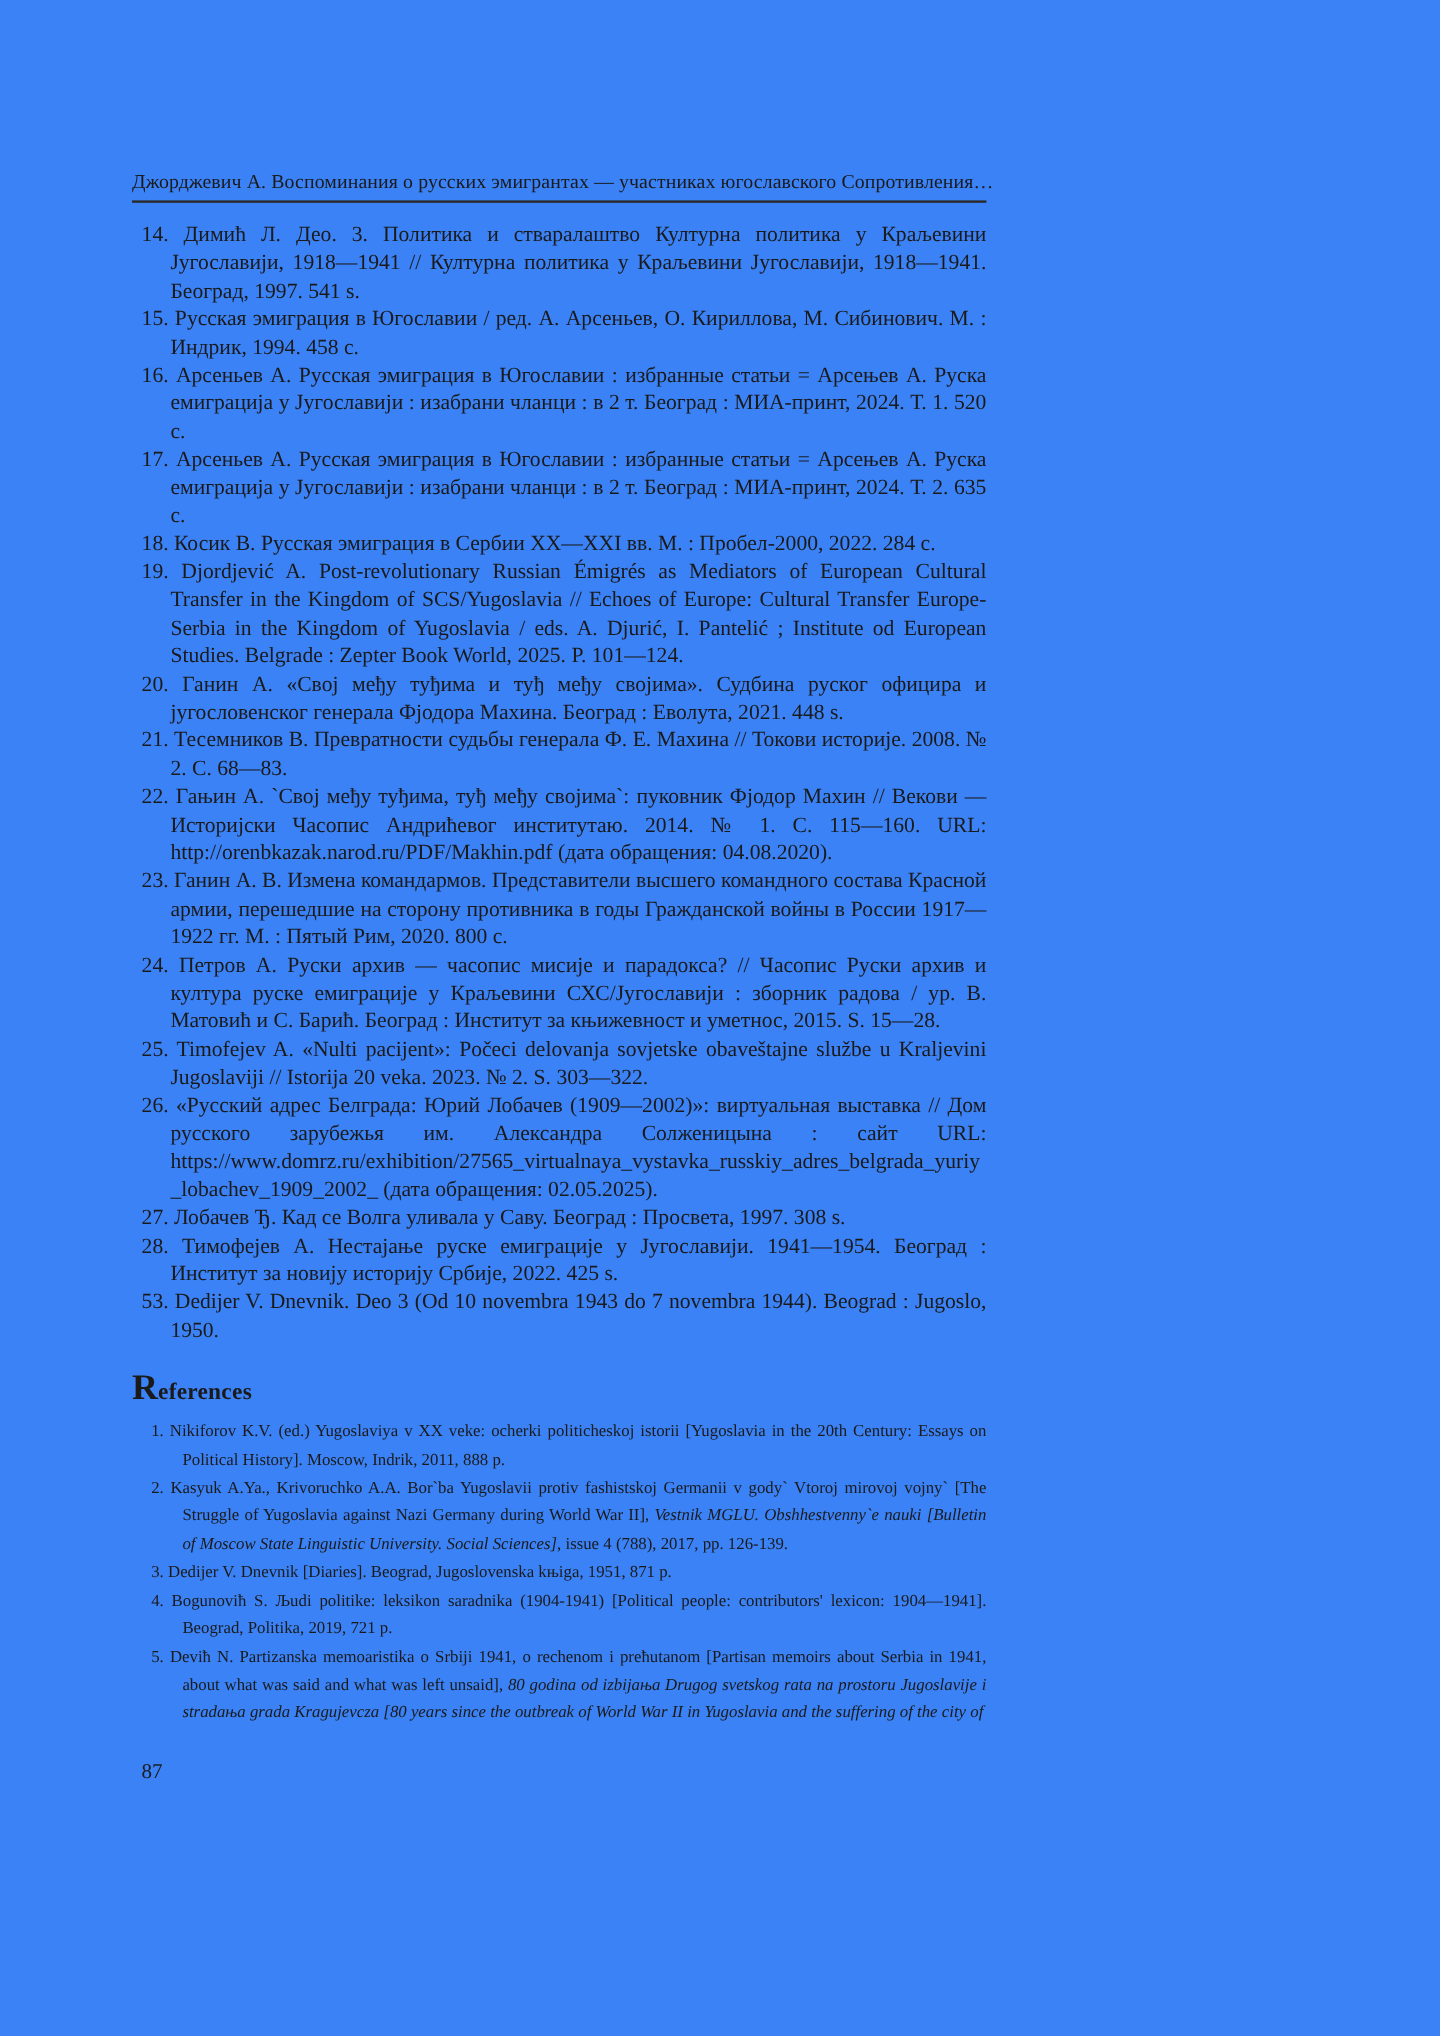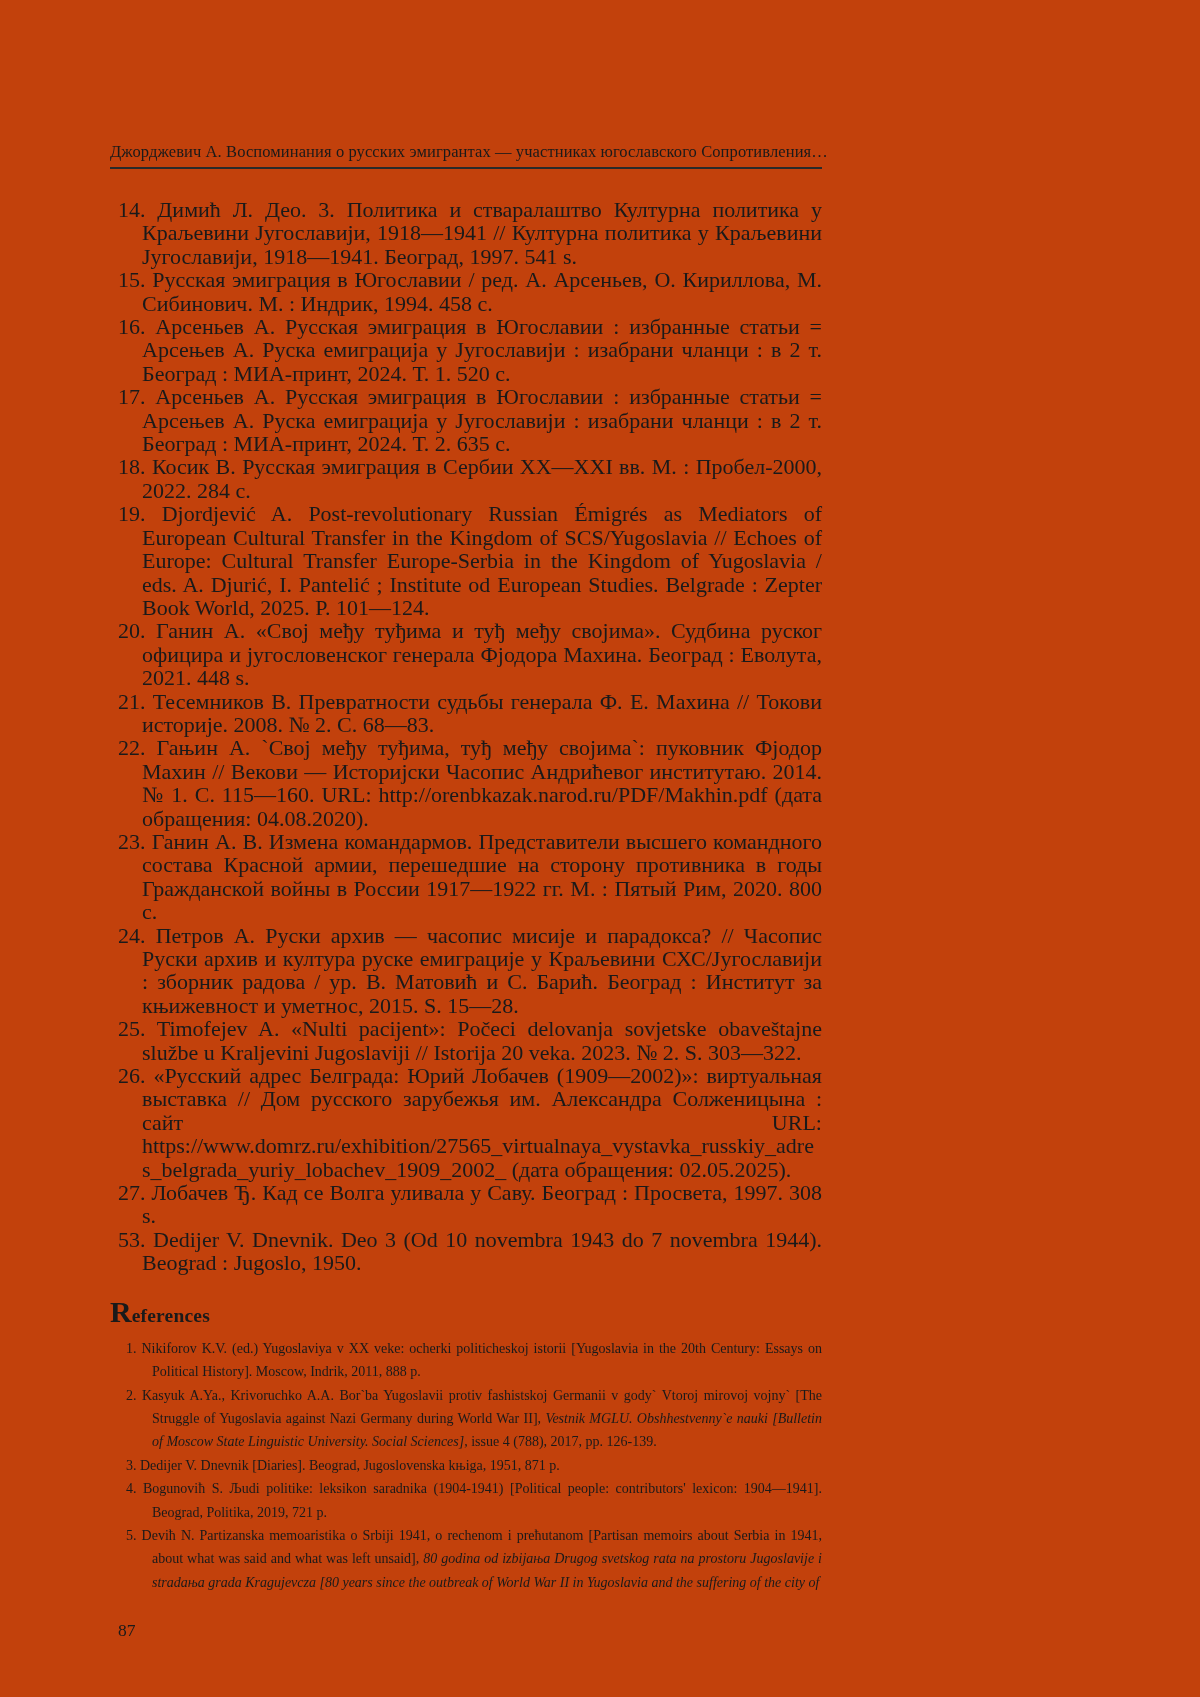--- a/index.html
+++ b/index.html
@@ -1,34 +1,34 @@
 <!DOCTYPE html>
 <html><head>
 <meta charset="utf-8">
 <style>
   html,body{margin:0;padding:0;background:#e9e9e9;}
   .page{
     position:relative;
     width:1200px;height:1697px;
     margin:0 auto;
-    background:#c2410c;
+    background:#3b82f6;
     color:#1a1a1a;
     font-family:"Liberation Serif", serif;
     overflow:hidden;
   }
   .content{position:absolute;left:118px;top:142px;width:704px;}
   .running-head{
     margin-left:-8px;width:712px;
     font-size:16.5px;line-height:20px;
     padding-bottom:5px;
     border-bottom:2px solid #2a2a2a;
     white-space:nowrap;
     letter-spacing:0.1px;
   }
-  .bib{margin-top:29px;font-size:22px;line-height:23.4px;text-align:justify;}
+  .bib{margin-top:15px;font-size:18px;line-height:23.4px;text-align:justify;}
   .bib-item{padding-left:24px;text-indent:-24px;overflow-wrap:anywhere;}
   .num{display:inline;}
   .refs-heading{margin:22px 0 6px -8px;font-weight:bold;line-height:30px;}
   .refs-heading .cap{font-size:30px;}
   .refs-heading .rest{font-size:19.5px;letter-spacing:0.2px;}
   .ref-list{font-size:14px;line-height:23.4px;text-align:justify;}
   .ref-item{padding-left:26px;text-indent:-26px;margin-left:8px;overflow-wrap:anywhere;}
   .italic{font-style:italic;}
   .url{color:inherit;text-decoration:none;}
   .page-num{margin-top:26px;text-align:left;font-size:17.5px;}
@@ -51,20 +51,21 @@
       <div class="bib-item"><span class="num">18.</span> <span>Косик В. Русская эмиграция в Сербии XX—XXI вв. М. : Пробел-2000, 2022. 284 с.</span></div>
       <div class="bib-item"><span class="num">19.</span> <span>Djordjević A. Post-revolutionary Russian Émigrés as Mediators of European Cultural Transfer in the Kingdom of SCS/Yugoslavia // Echoes of Europe: Cultural Transfer Europe-Serbia in the Kingdom of Yugoslavia / eds. A. Djurić, I. Pantelić ; Institute od European Studies. Belgrade : Zepter Book World, 2025. P. 101—124.</span></div>
       <div class="bib-item"><span class="num">20.</span> <span>Ганин А. «Свој међу туђима и туђ међу својима». Судбина руског официра и југословенског генерала Фјодора Махина. Београд : Еволута, 2021. 448 s.</span></div>
       <div class="bib-item"><span class="num">21.</span> <span>Тесемников В. Превратности судьбы генерала Ф. Е. Махина // Токови историје. 2008. № 2. С. 68—83.</span></div>
       <div class="bib-item"><span class="num">22.</span> <span>Гањин А. `Свој међу туђима, туђ међу својима`: пуковник Фјодор Махин // Векови — Историјски Часопис Андрићевог институтаю. 2014. № 1. С. 115—160. URL: </span><span class="url">http://orenbkazak.narod.ru/PDF/Makhin.pdf</span><span> (дата обращения: 04.08.2020).</span></div>
       <div class="bib-item"><span class="num">23.</span> <span>Ганин А. В. Измена командармов. Представители высшего командного состава Красной армии, перешедшие на сторону противника в годы Гражданской войны в России 1917—1922 гг. М. : Пятый Рим, 2020. 800 с.</span></div>
       <div class="bib-item"><span class="num">24.</span> <span>Петров А. Руски архив — часопис мисије и парадокса? // Часопис Руски архив и култура руске емиграције у Краљевини СХС/Југославији : зборник радова / ур. В. Матовић и С. Барић. Београд : Институт за књижевност и уметнос, 2015. S. 15—28.</span></div>
       <div class="bib-item"><span class="num">25.</span> <span>Timofejev A. «Nulti pacijent»: Počeci delovanja sovjetske obaveštajne službe u Kraljevini Jugoslaviji // Istorija 20 veka. 2023. № 2. S. 303—322.</span></div>
       <div class="bib-item"><span class="num">26.</span> <span>«Русский адрес Белграда: Юрий Лобачев (1909—2002)»: виртуальная выставка // Дом русского зарубежья им. Александра Солженицына : сайт URL: </span><span class="url">https://www.domrz.ru/exhibition/27565_virtualnaya_vystavka_russkiy_adres_belgrada_yuriy_lobachev_1909_2002_</span><span> (дата обращения: 02.05.2025).</span></div>
       <div class="bib-item"><span class="num">27.</span> <span>Лобачев Ђ. Кад се Волга уливала у Саву. Београд : Просвета, 1997. 308 s.</span></div>
+      <div class="bib-item"><span class="num">28.</span> <span>Тимофејев А. Нестајање руске емиграције у Југославији. 1941—1954. Београд : Институт за новију историју Србије, 2022. 425 s.</span></div>
       <div class="bib-item"><span class="num">53.</span> <span>Dedijer V. Dnevnik. Deo 3 (Od 10 novembra 1943 do 7 novembra 1944). Beograd : Jugoslo, 1950.</span></div>
     </section>
 
     <h2 class="refs-heading"><span class="cap">R</span><span class="rest">eferences</span></h2>
 
     <section class="ref-list">
       <div class="ref-item"><span class="num">1.</span> <span>Nikiforov K.V. (ed.) Yugoslaviya v XX veke: ocherki politicheskoj istorii [Yugoslavia in the 20th Century: Essays on Political History]. Moscow, Indrik, 2011, 888 p.</span><span class="italic"></span><span></span></div>
       <div class="ref-item"><span class="num">2.</span> <span>Kasyuk A.Ya., Krivoruchko A.A. Bor`ba Yugoslavii protiv fashistskoj Germanii v gody` Vtoroj mirovoj vojny` [The Struggle of Yugoslavia against Nazi Germany during World War II], </span><span class="italic">Vestnik MGLU. Obshhestvenny`e nauki [Bulletin of Moscow State Linguistic University. Social Sciences]</span><span>, issue 4 (788), 2017, pp. 126-139.</span></div>
       <div class="ref-item"><span class="num">3.</span> <span>Dedijer V. Dnevnik [Diaries]. Beograd, Jugoslovenska kњiga, 1951, 871 p.</span><span class="italic"></span><span></span></div>
       <div class="ref-item"><span class="num">4.</span> <span>Bogunoviћ S. Љudi politike: leksikon saradnika (1904-1941) [Political people: contributors' lexicon: 1904—1941]. Beograd, Politika, 2019, 721 p.</span><span class="italic"></span><span></span></div>

